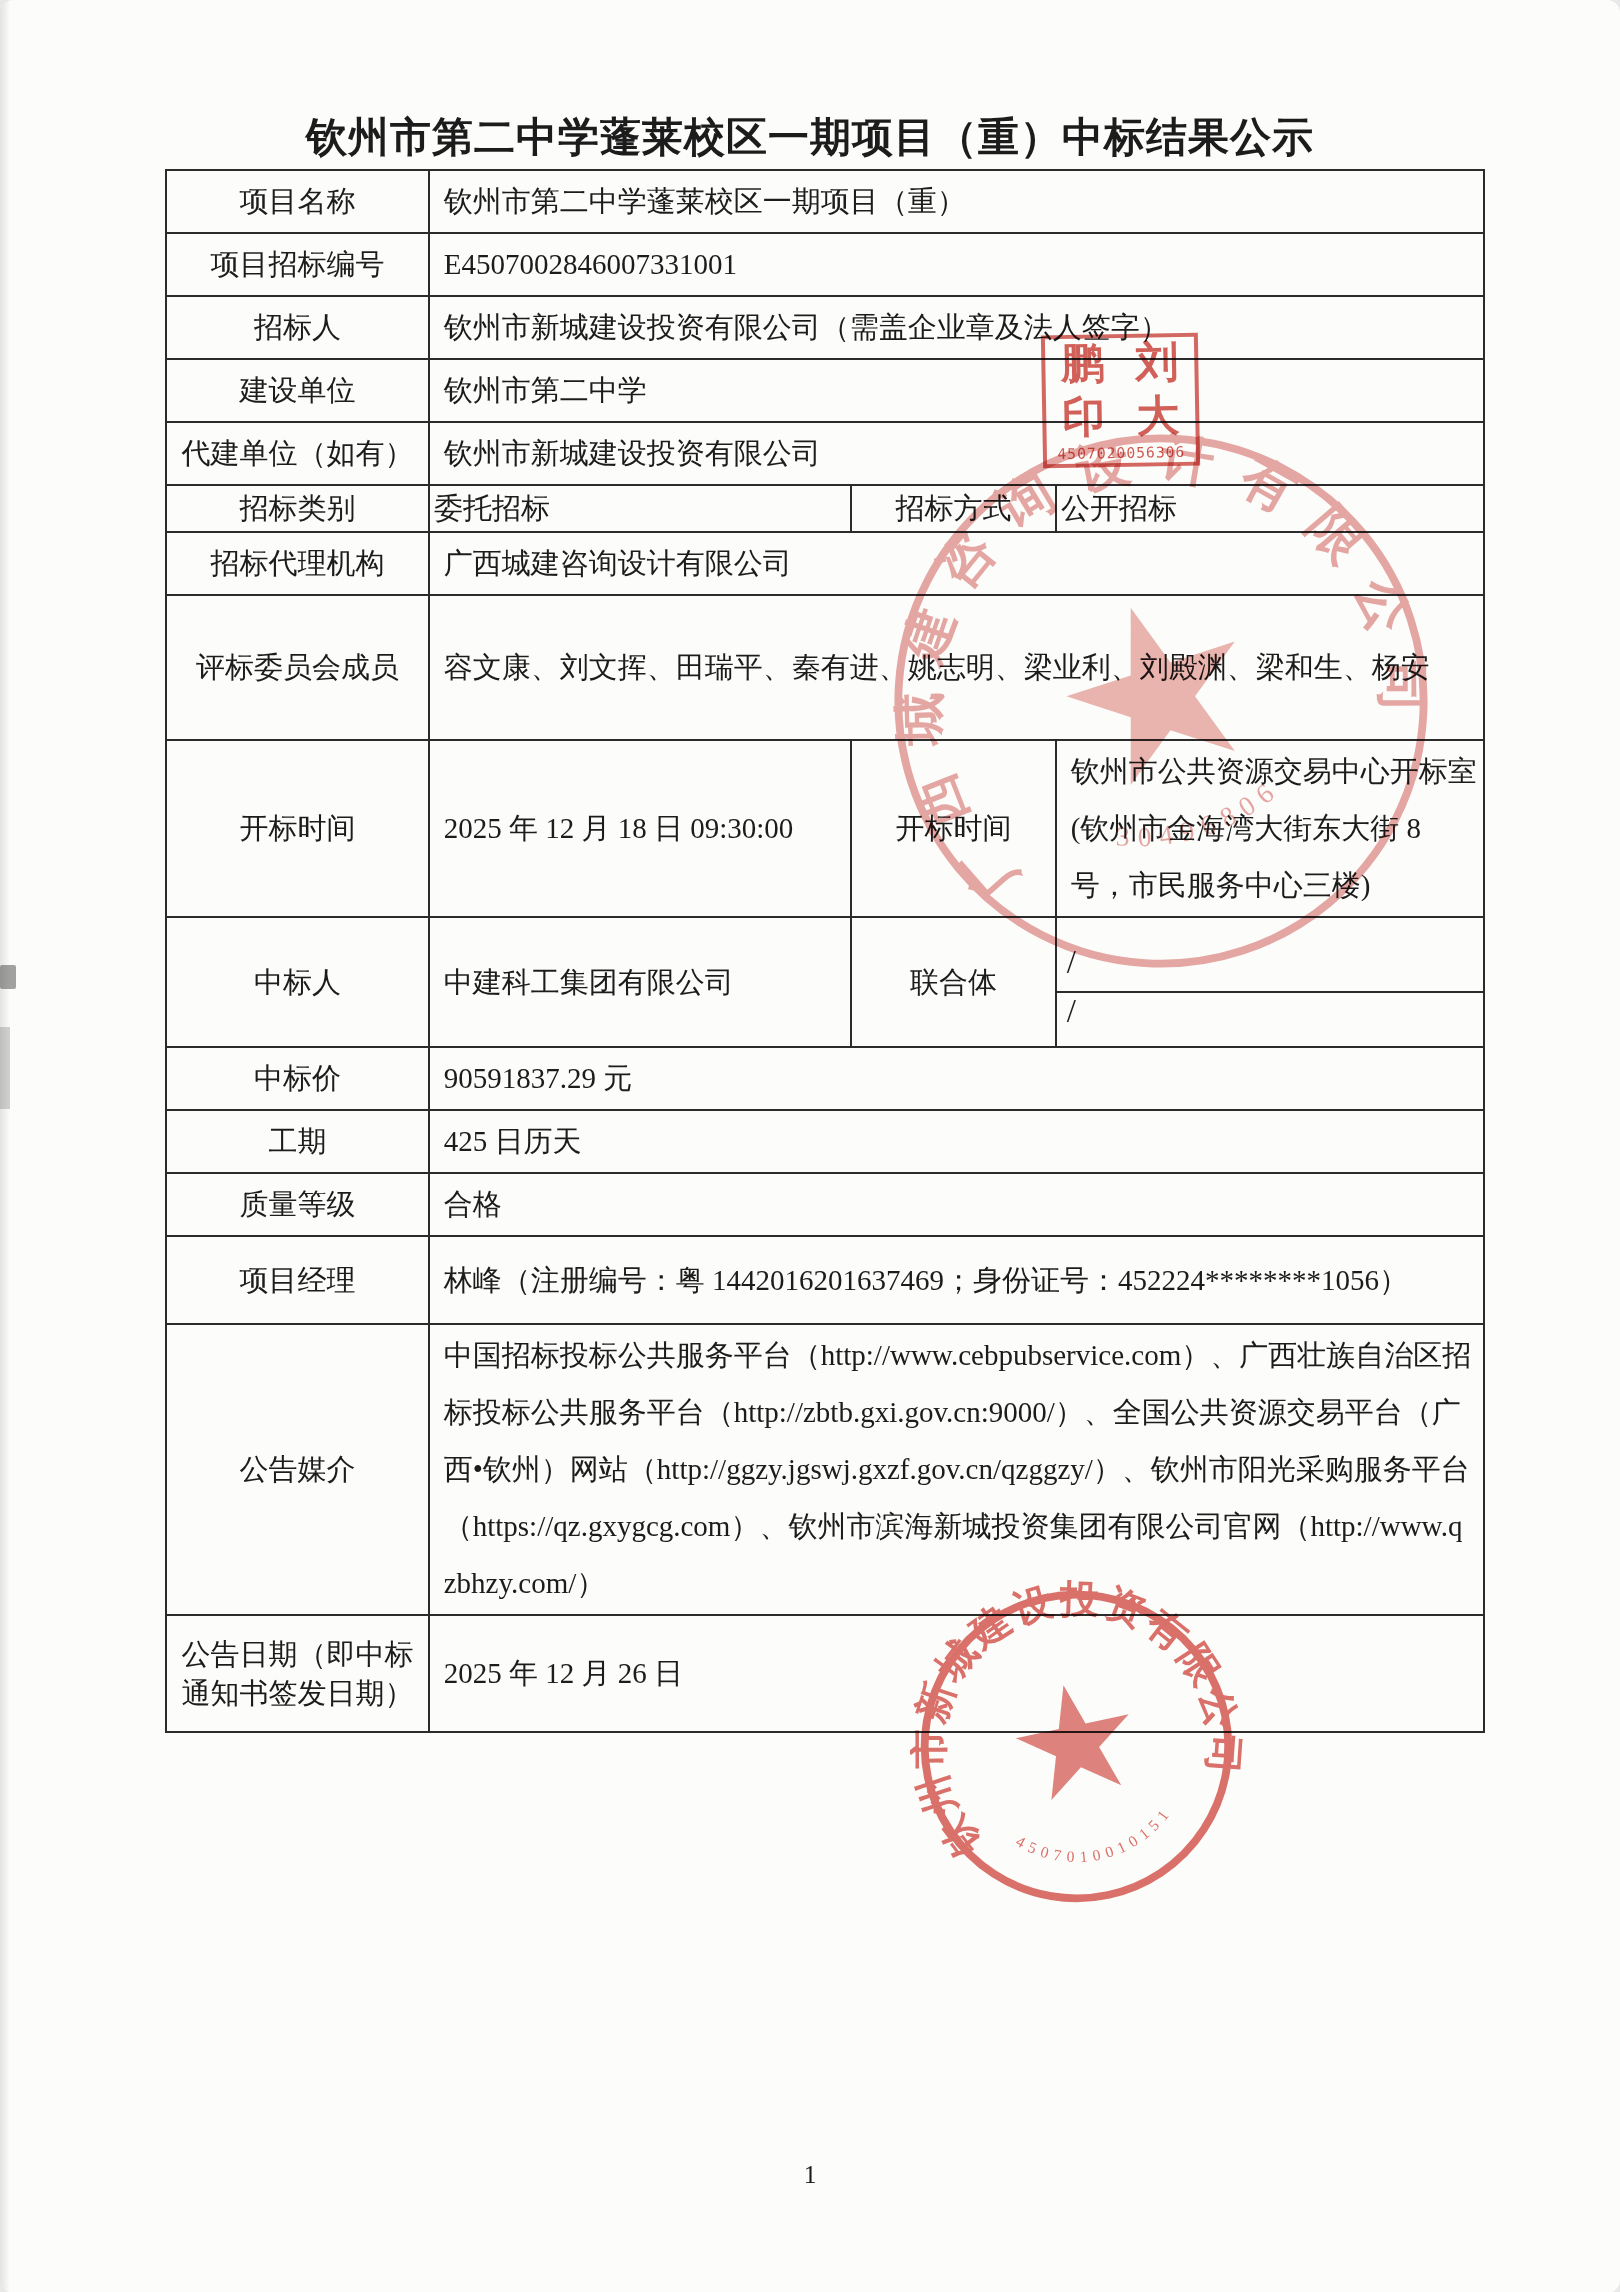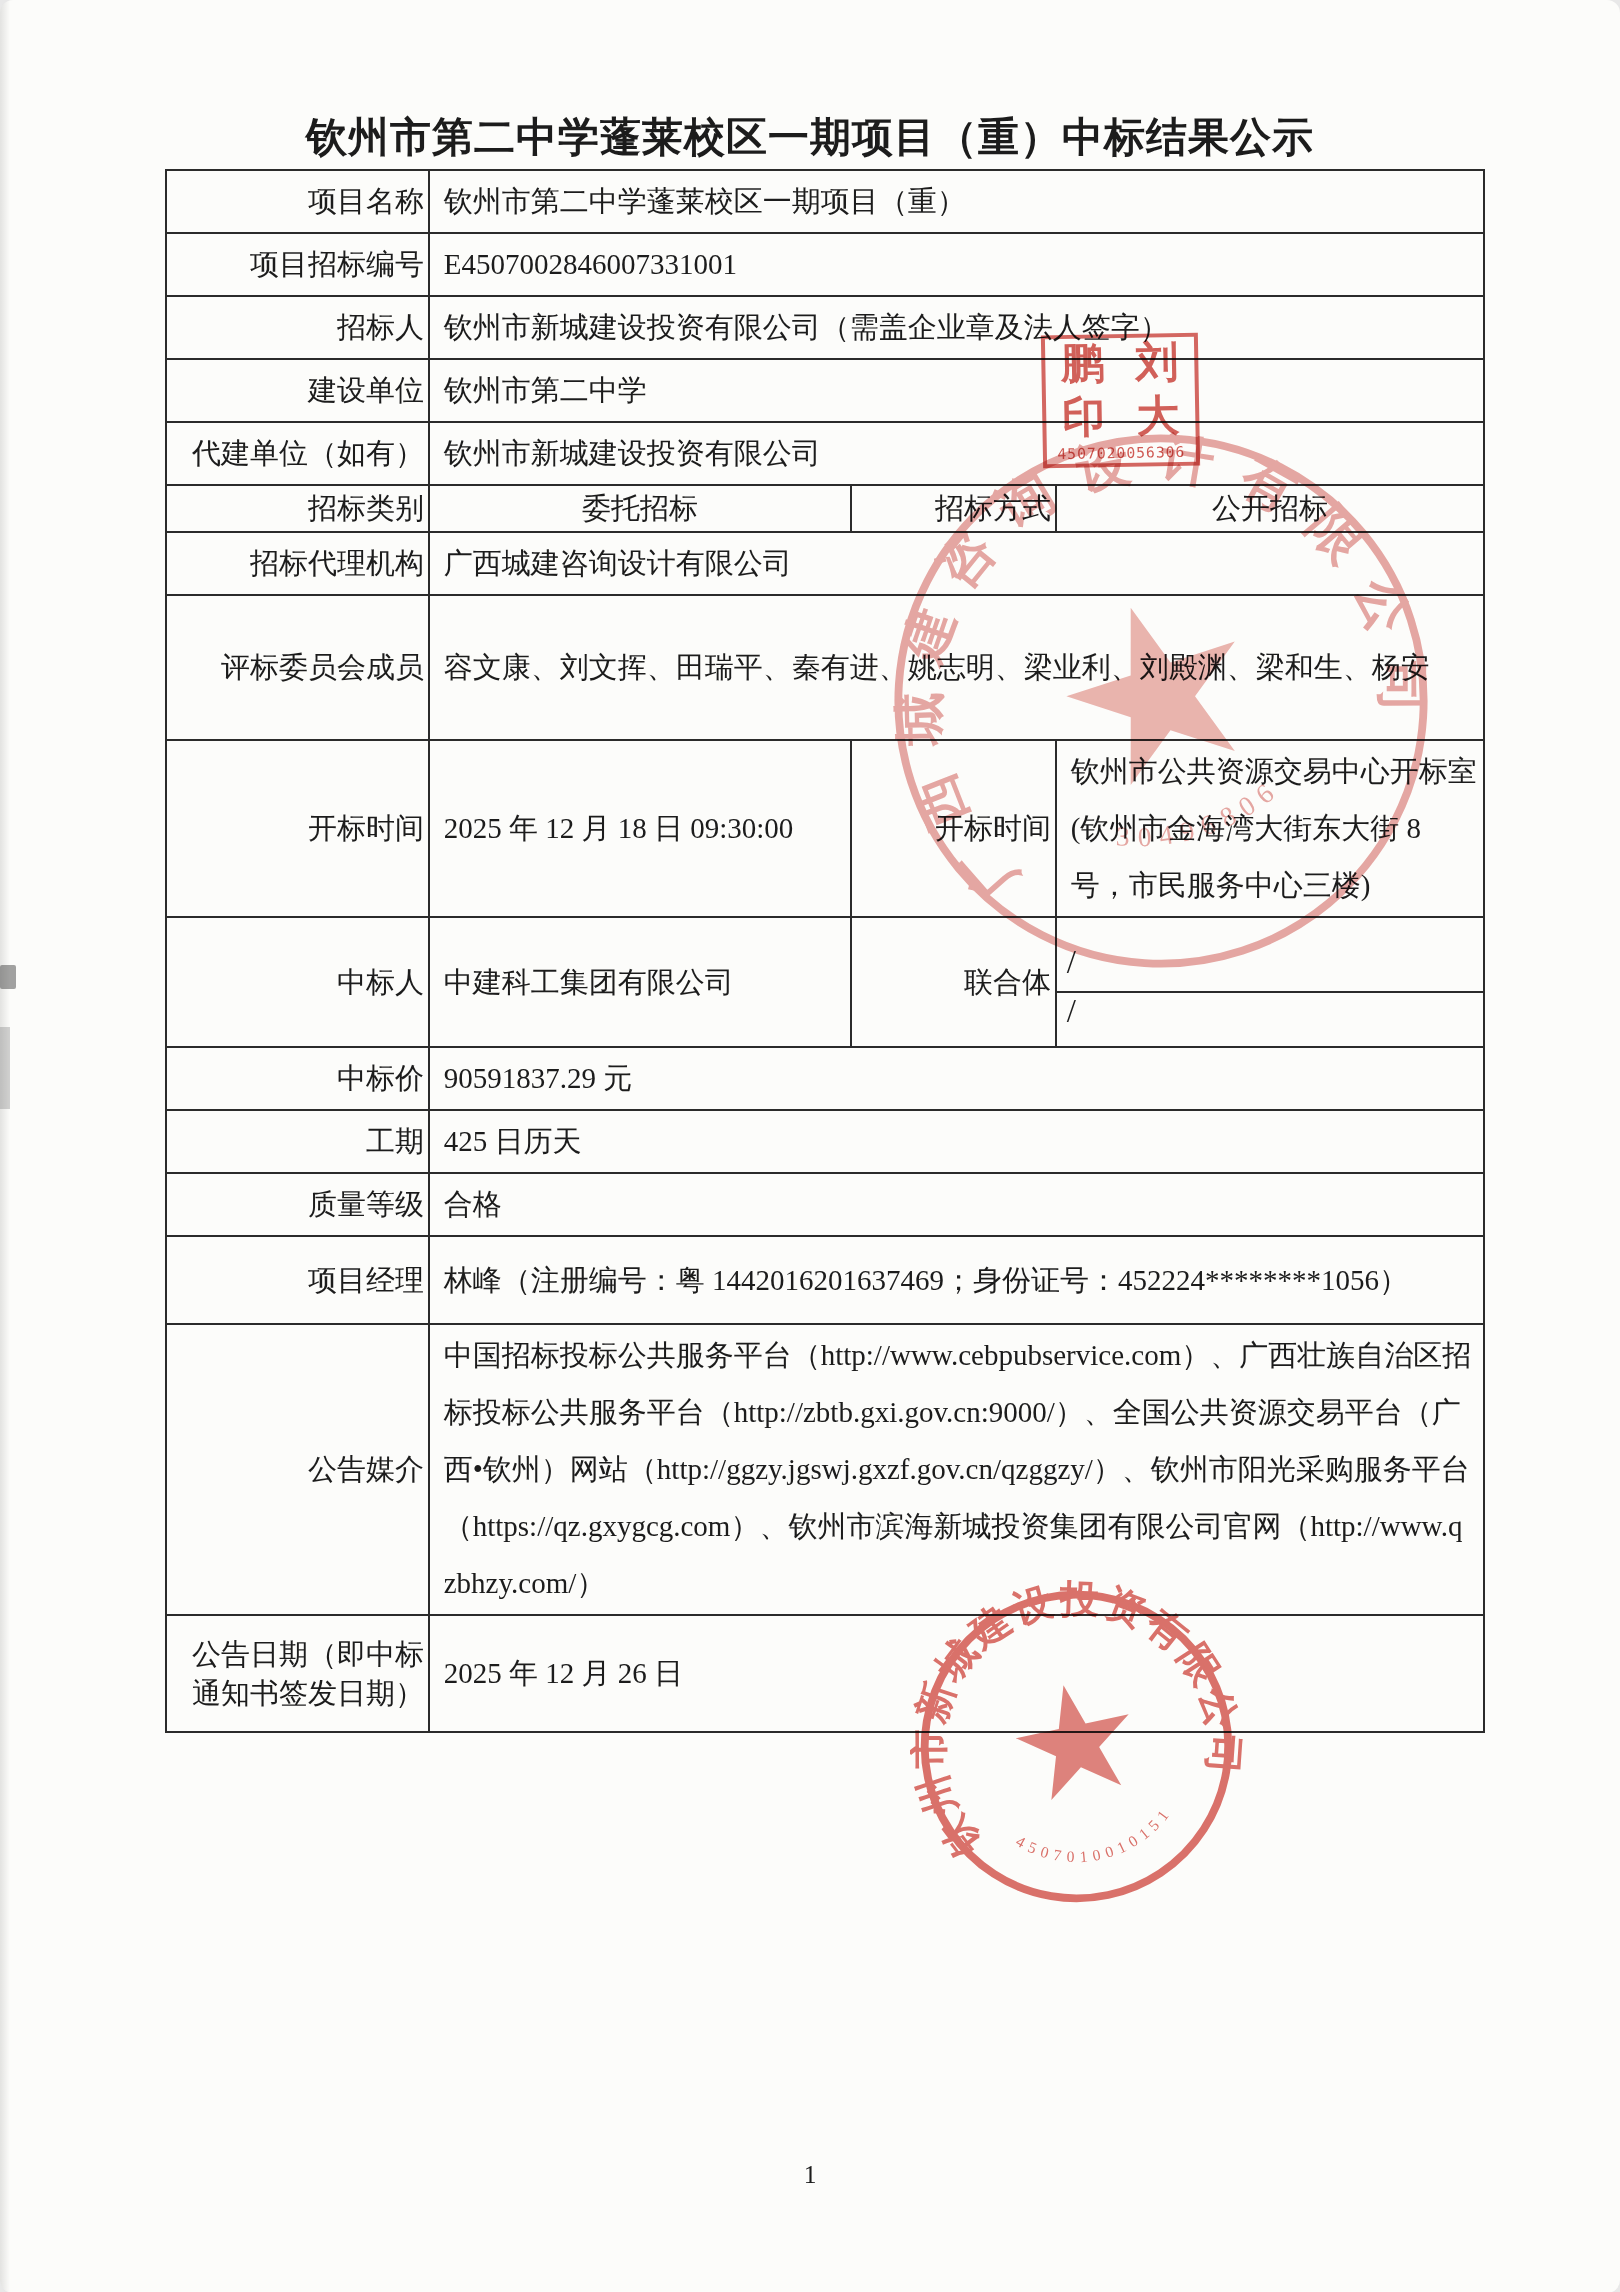--- a/index.html
+++ b/index.html
@@ -15,23 +15,23 @@
     text-align:center;font-size:41px;font-weight:bold;letter-spacing:1px;white-space:nowrap;
   }
   table.doc{
     position:absolute;left:165px;top:169px;width:1318px;
     border-collapse:collapse;table-layout:fixed;
   }
   table.doc td{
     border:2px solid #2b2b2b;font-size:29px;vertical-align:middle;
     overflow:hidden;
   }
-  td.lbl{text-align:right;padding:2px 3.9px;line-height:39px;}
+  td.lbl{text-align:center;padding:2px 3.9px;line-height:39px;}
   td.val{text-align:left;padding:2px 11.8px 2px 13.7px;line-height:57px;word-break:break-all;}
-  td.cval{text-align:center;padding:2px 3.9px;margin-left:46px;}
+  td.cval{text-align:left;padding:2px 3.9px;margin-left:46px;}
   tr.h60{height:59px}tr.h58{height:47px}tr.h120{height:118px}tr.h117{height:145px}
   tr.h177{height:173px}tr.h133{height:130px}tr.h63{height:62px}tr.h62{height:61px}
   tr.h71{height:88px}tr.h295{height:289px}tr.h119{height:117px}
   td.split-cell{padding:0;}
   .split-wrap{display:flex;flex-direction:column;height:100%;}
   .split-top{height:57px;border-bottom:2px solid #2b2b2b;display:flex;align-items:center;padding-left:9.8px;font-size:33px;}
   .split-bottom{flex:1;display:flex;align-items:center;padding-left:9.8px;font-size:33px;}
   .page-number{position:absolute;top:2160px;left:0;width:100%;text-align:center;font-size:25.5px;}
   
   .stamp{position:absolute;mix-blend-mode:multiply;pointer-events:none;}

